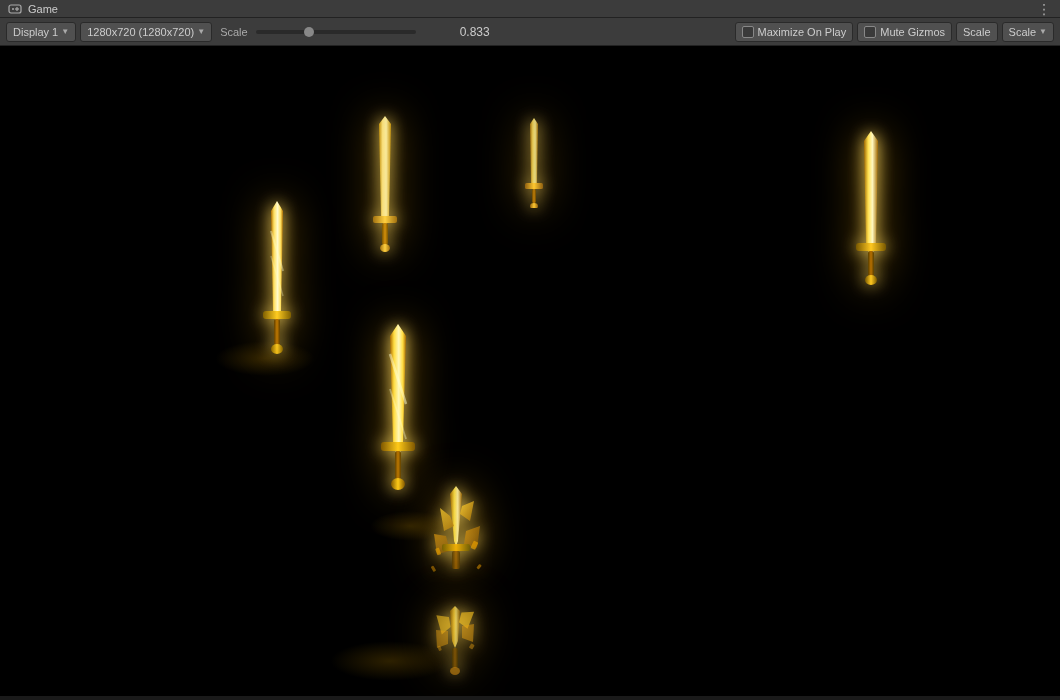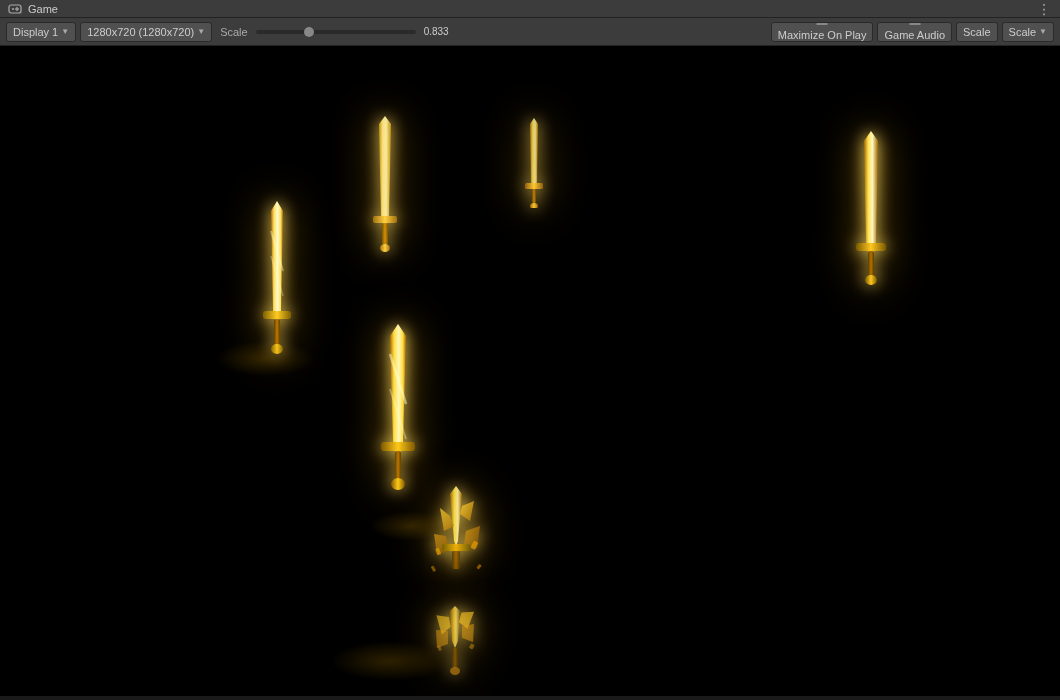--- a/index.html
+++ b/index.html
@@ -87,38 +87,38 @@
       height: 10px;
       background: #888;
       border-radius: 50%;
       position: absolute;
       top: -3px;
       left: 30%;
       cursor: pointer;
     }
     #scale-value {
       color: #ccc;
-      font-size: 10px;
+      font-size: 12px;
       min-width: 35px;
+      margin-left: 36px;
     }
     .tb-spacer { flex: 1; }
     .tb-checkbox-btn {
       height: 20px;
       background: #505050;
       border: 1px solid #2a2a2a;
       border-radius: 3px;
       color: #ccc;
       font-size: 11px;
       padding: 0 6px;
       cursor: pointer;
       display: flex;
       align-items: center;
       gap: 4px;
       white-space: nowrap;
-      flex-direction: column;
     }
     .check-box {
       width: 12px;
       height: 12px;
       border: 1px solid #888;
       border-radius: 2px;
       background: #3a3a3a;
       display: flex;
       align-items: center;
       justify-content: center;
@@ -188,21 +188,21 @@
 
   <div class="tb-spacer"></div>
 
   <button class="tb-checkbox-btn">
     <div class="check-box"></div>
     <span>Maximize On Play</span>
   </button>
 
   <button class="tb-checkbox-btn">
     <div class="check-box"></div>
-    <span>Game Audio</span>
+    <span>Mute Gizmos</span>
   </button>
 
   <button class="tb-btn">
     <span>Scale</span>
   </button>
 
   <button class="tb-btn">
     <span>Scale</span>
     <span class="arrow">▼</span>
   </button>

